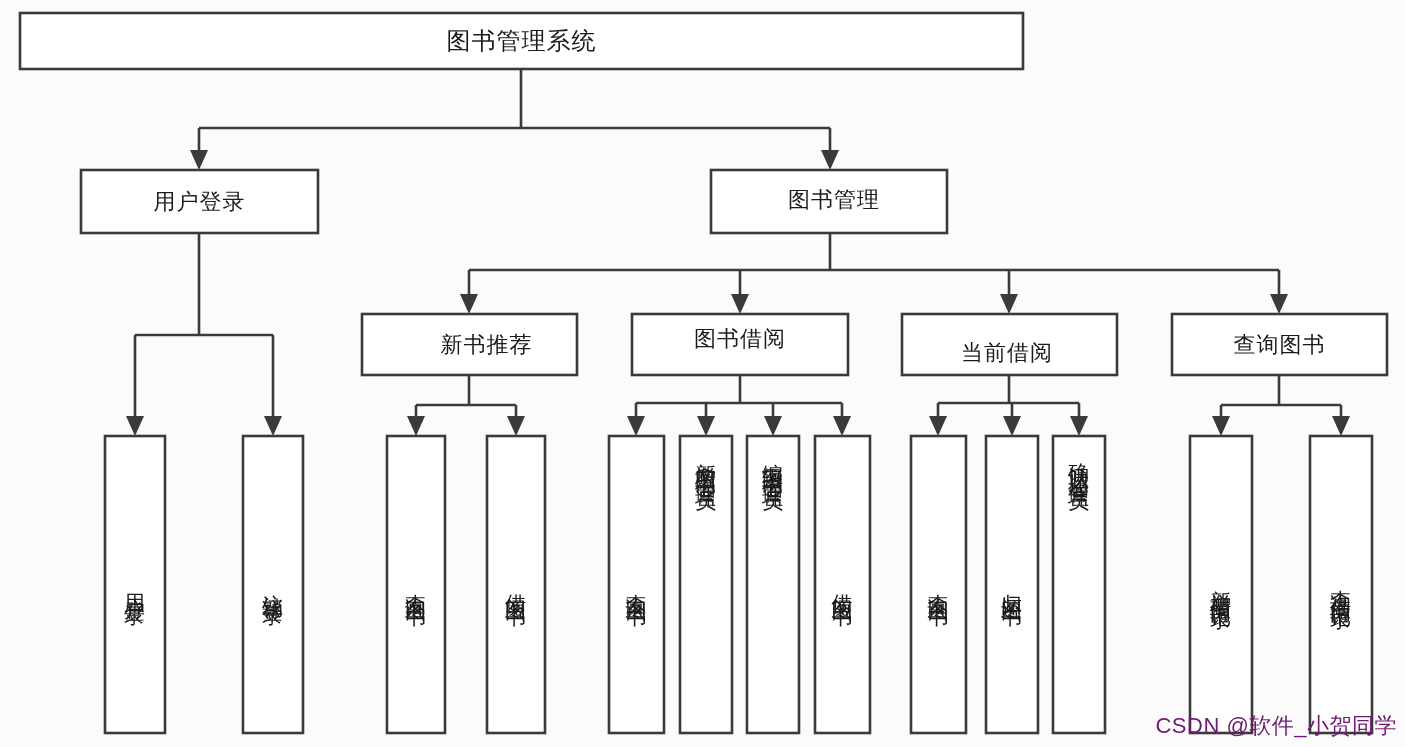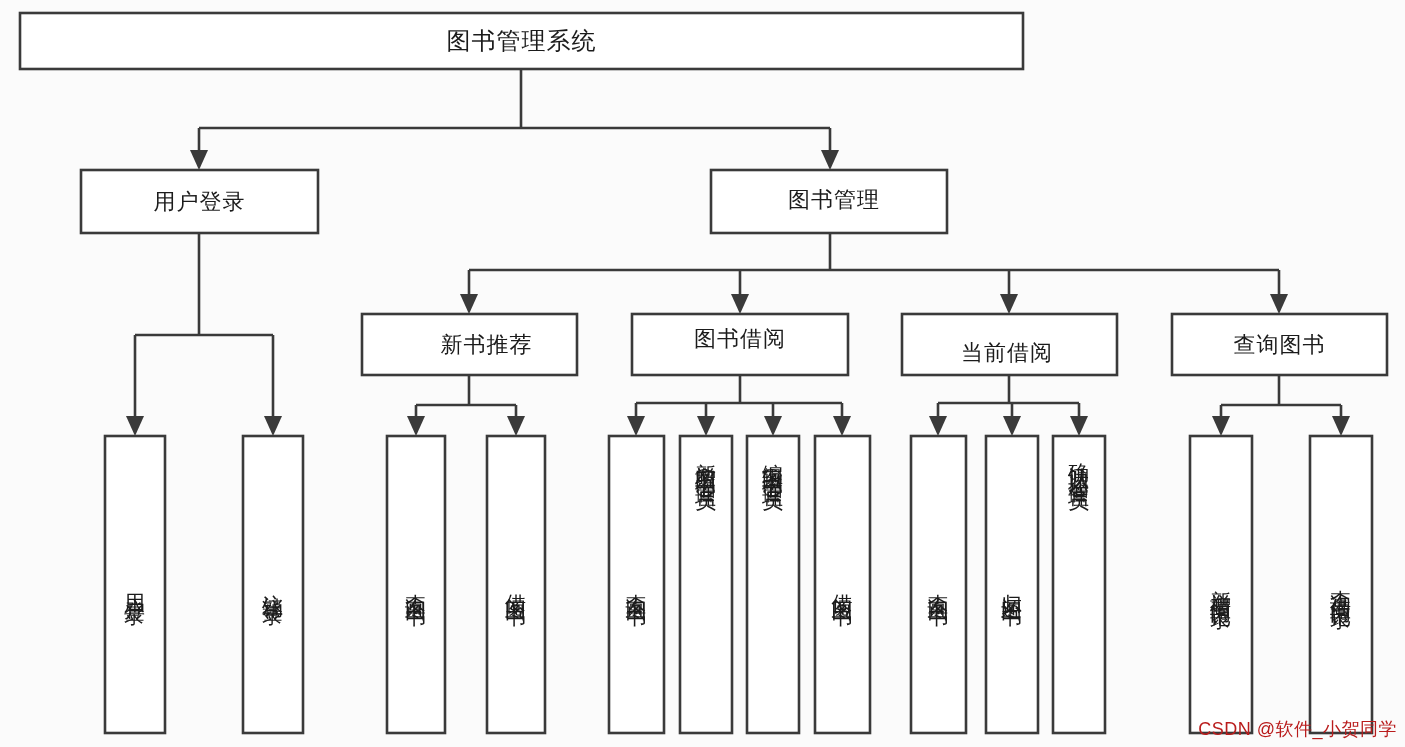--- a/index.html
+++ b/index.html
@@ -74,22 +74,22 @@
     white-space: nowrap;
   }
   .title-text {
     font-size: 24px;
   }
   #watermark {
     position: absolute;
     right: 8px;
     bottom: 6px;
     font-family: "Liberation Sans", "DejaVu Sans", sans-serif;
-    font-size: 18px;
-    color: #b91c1c;
+    font-size: 22px;
+    color: #701a75;
     white-space: nowrap;
     pointer-events: none;
     letter-spacing: 0.5px;
   }
 </style>
 </head>
 <body>
 
 <div id="diagram-root">
 

